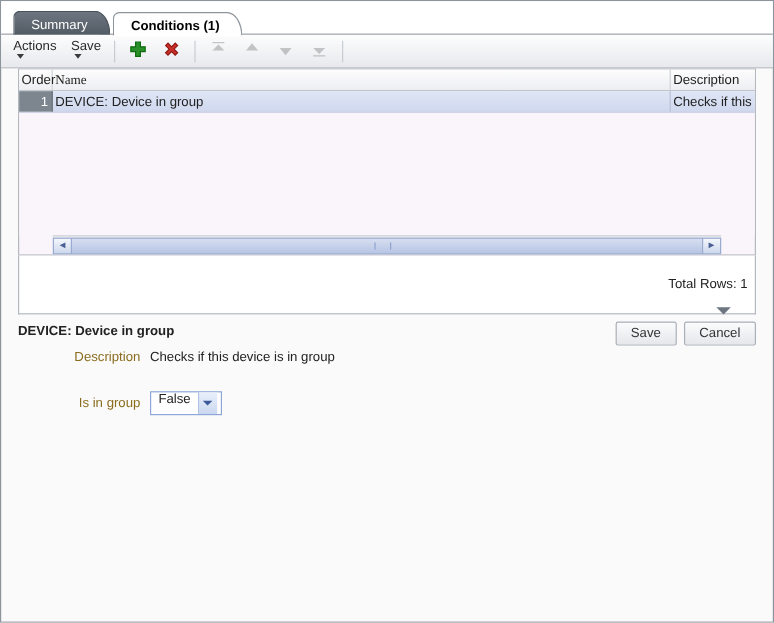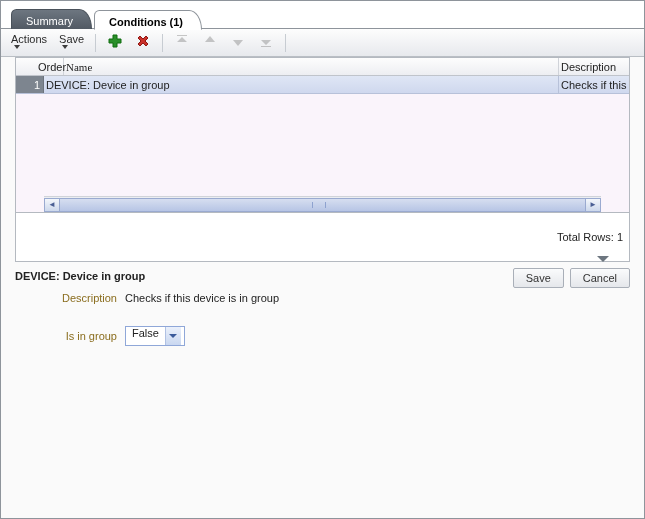--- a/index.html
+++ b/index.html
@@ -105,21 +105,21 @@
     border: 1px solid #b4b9c0;
     background: #faf4fb;
   }
   .grid-head {
     display: flex;
     background: linear-gradient(#fdfdfd, #edeef2);
     border-bottom: 1px solid #c0c4cb;
     height: 18px;
     line-height: 18px;
   }
-  .gh-order { width: 28px; padding-left: 2px; border-right: 1px solid #d0d3d9; margin-left: 20px; }
+  .gh-order { width: 28px; padding-left: 2px; border-right: 1px solid #d0d3d9; }
   .gh-name { flex: 1; padding-left: 2px; border-right: 1px solid #d0d3d9; font-family: Liberation Serif, serif; }
   .gh-desc { width: 70px; padding-left: 2px; }
   .grid-row {
     display: flex;
     height: 18px;
     line-height: 18px;
     background: linear-gradient(#dfe6f5, #cfd8ee);
     border-bottom: 1px solid #b7c1d9;
   }
   .gc-order {

